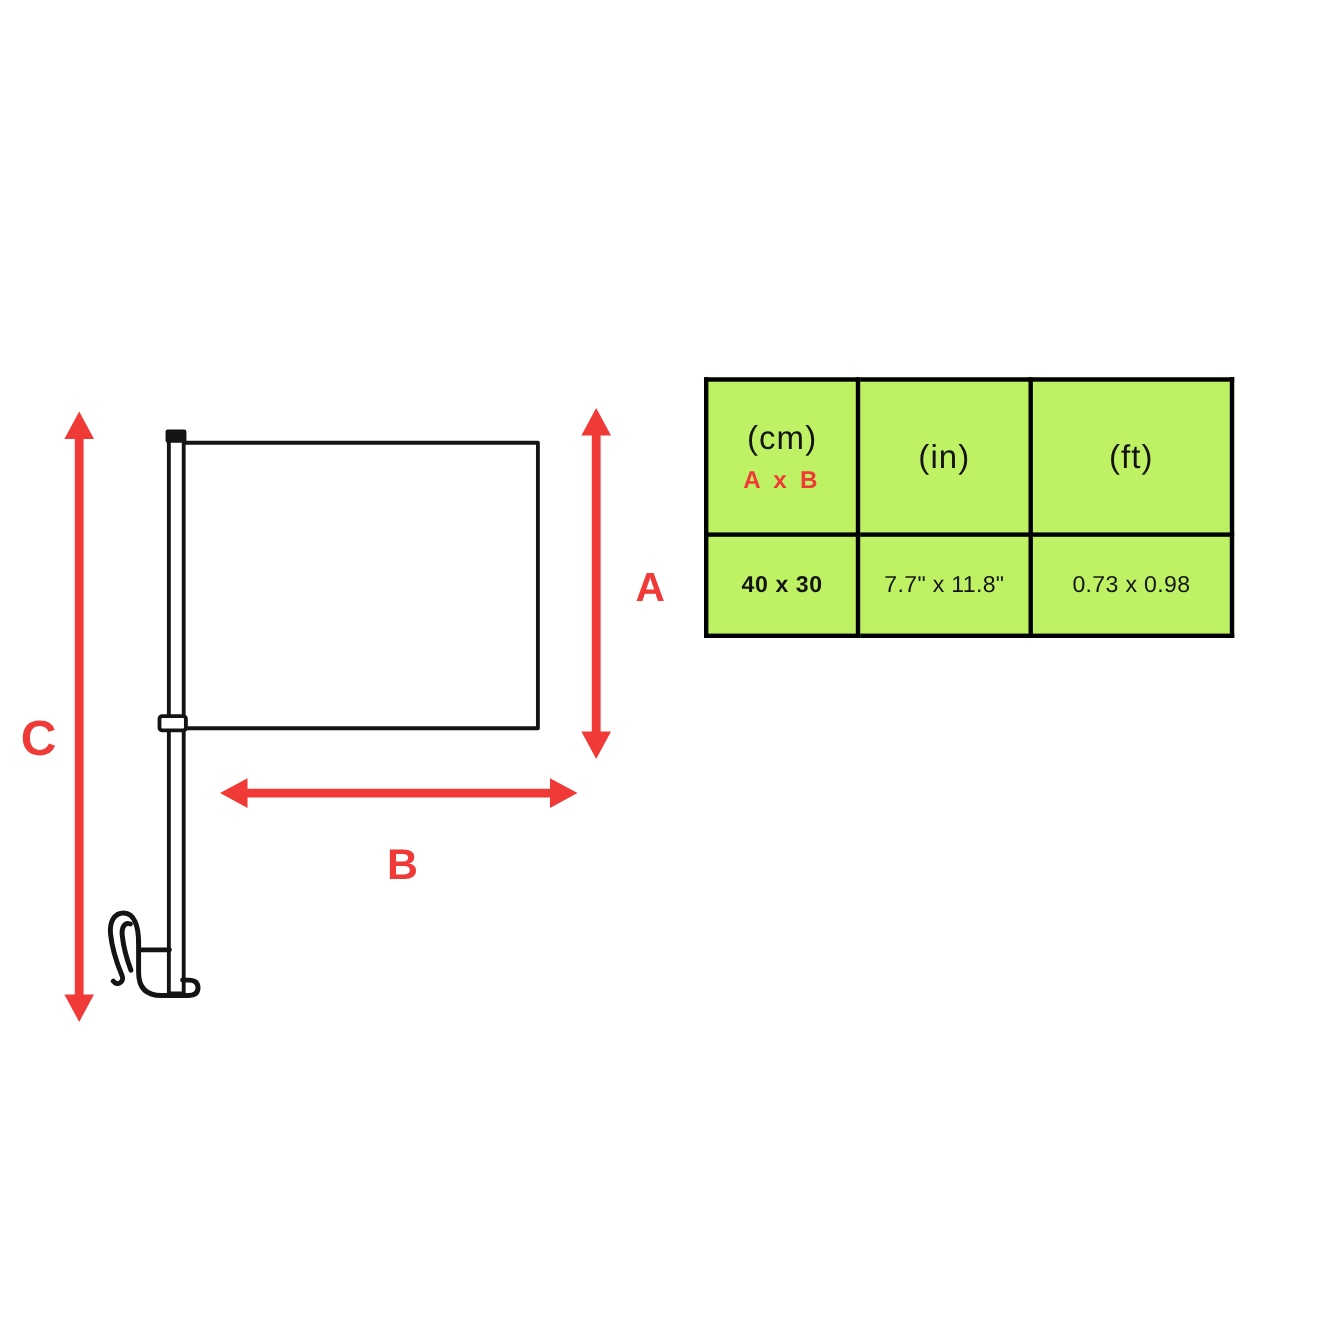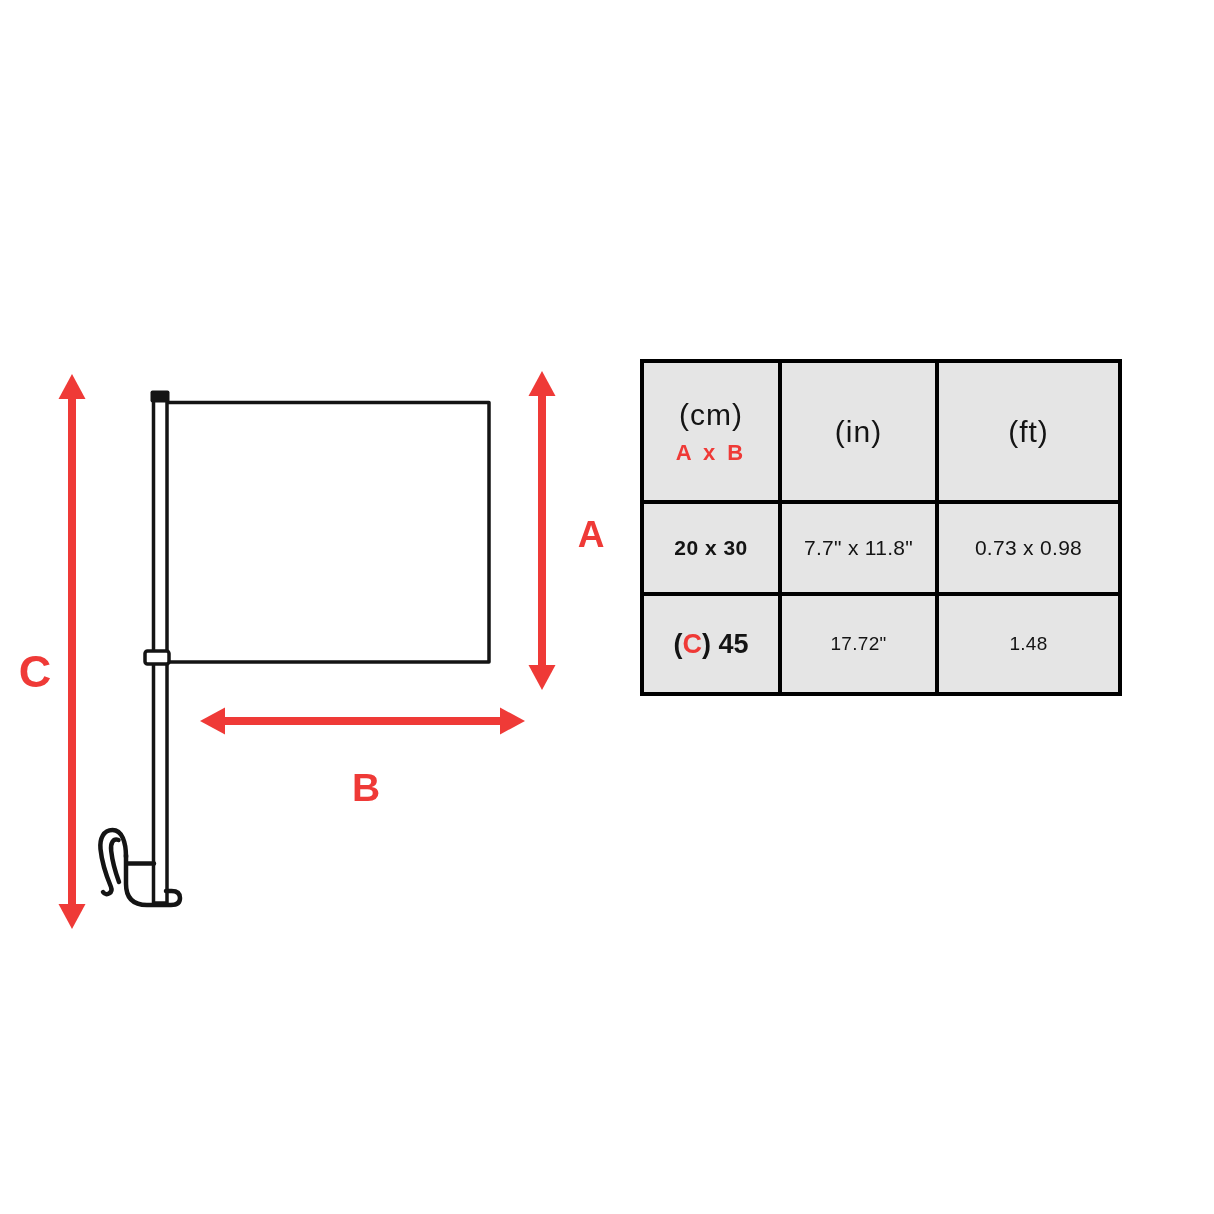--- a/index.html
+++ b/index.html
@@ -31,22 +31,21 @@
   }
   #label-a { left:591px; top:534px; font-size:37px; }
   #label-b { left:366px; top:787px; font-size:39px; }
   #label-c { left:35px;  top:671px; font-size:45px; }
 
   .table-wrap { position:absolute; left:640px; top:343px; }
   table.size-table {
     border-collapse:collapse;
     table-layout:fixed;
     width:478px;
-    background:#e5e5e5;
-    margin-top:16px;
+    background:#bef264;
   }
   table.size-table td {
     border:4px solid var(--border);
     text-align:center;
     vertical-align:middle;
     color:var(--ink);
     padding:0;
   }
   .r-head td { height:141px; }
   .r1 td { height:96px; }
@@ -122,39 +121,28 @@
             <span class="hdr-unit">(in)</span>
           </td>
           <td>
             <span class="hdr-unit">(ft)</span>
           </td>
         </tr>
 
 
         <tr class="r2">
           <td>
-            <span class="cell-label">20 x 30</span>
+            <span class="cell-label">40 x 30</span>
           </td>
           <td>
             <span class="cell-val">7.7" x 11.8"</span>
           </td>
           <td>
             <span class="cell-val">0.73 x 0.98</span>
           </td>
         </tr>
 
 
-        <tr class="r4">
-          <td>
-            <span class="cell-label"><span>(</span><span class="c-red">C</span><span>) 45</span></span>
-          </td>
-          <td>
-            <span class="cell-val">17.72"</span>
-          </td>
-          <td>
-            <span class="cell-val">1.48</span>
-          </td>
-        </tr>
       </tbody>
     </table>
   </div>
 
 </div>
 
 </body></html>

